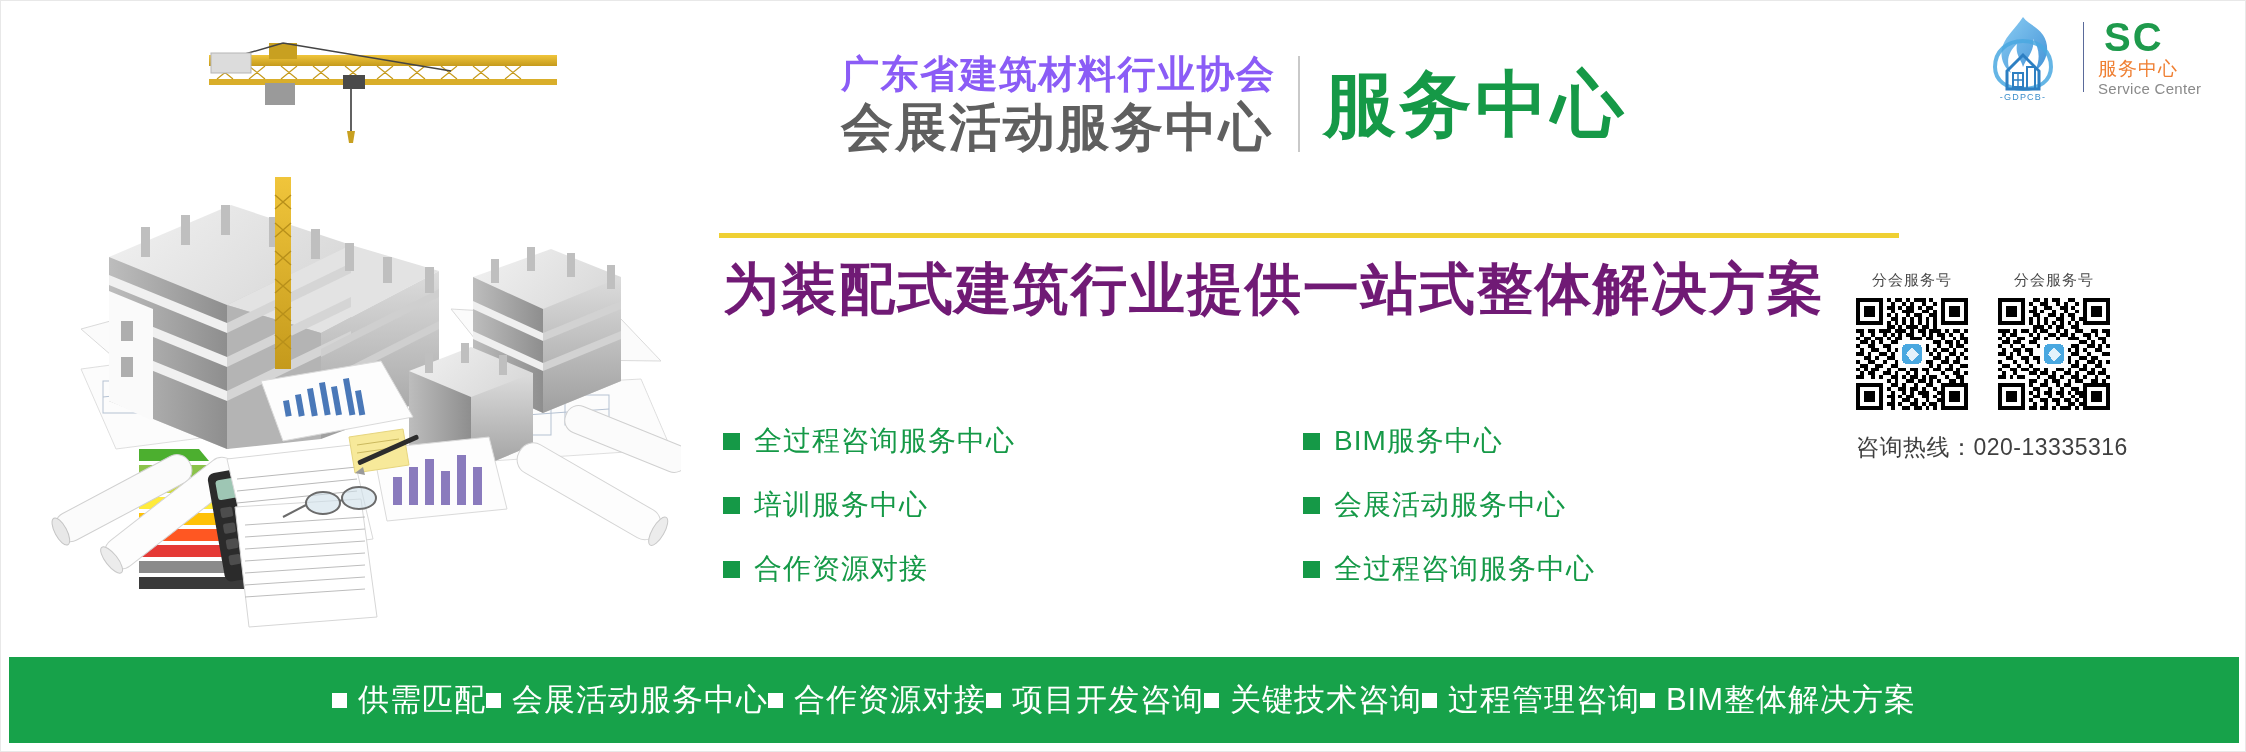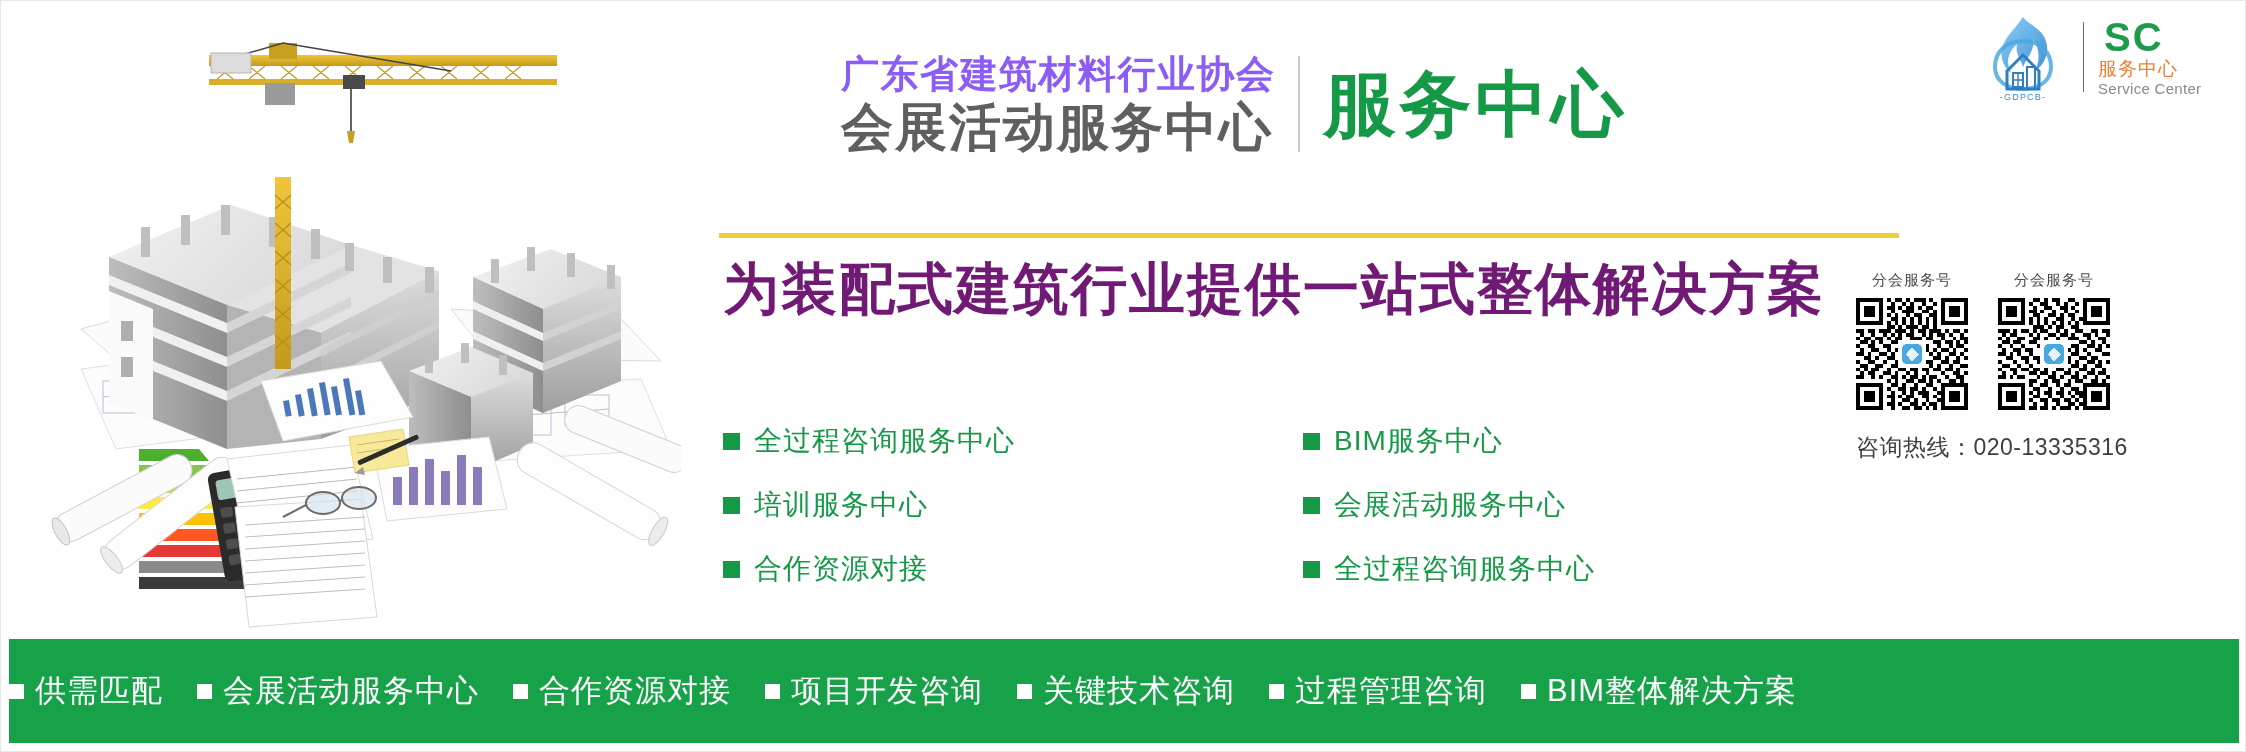--- a/index.html
+++ b/index.html
@@ -175,26 +175,25 @@
   }
   .logo-en {
     font-size: 15px; color: #8a8a8a;
     letter-spacing: 0.3px; line-height: 16px;
   }
 
   
   .bottom-bar {
     position: absolute;
     left: 8px; bottom: 8px;
-    width: 2230px; height: 104px;
+    width: 2230px; height: 86px;
     background: #17A24A;
     display: flex;
     align-items: center;
-    justify-content: flex-start;
-    gap: 34px;
+    justify-content: center;
   }
   .bar-item {
     display: flex;
     align-items: center;
     white-space: nowrap;
   }
   .bar-bullet {
     width: 15px; height: 15px;
     background: #ffffff;
     margin-right: 11px;

